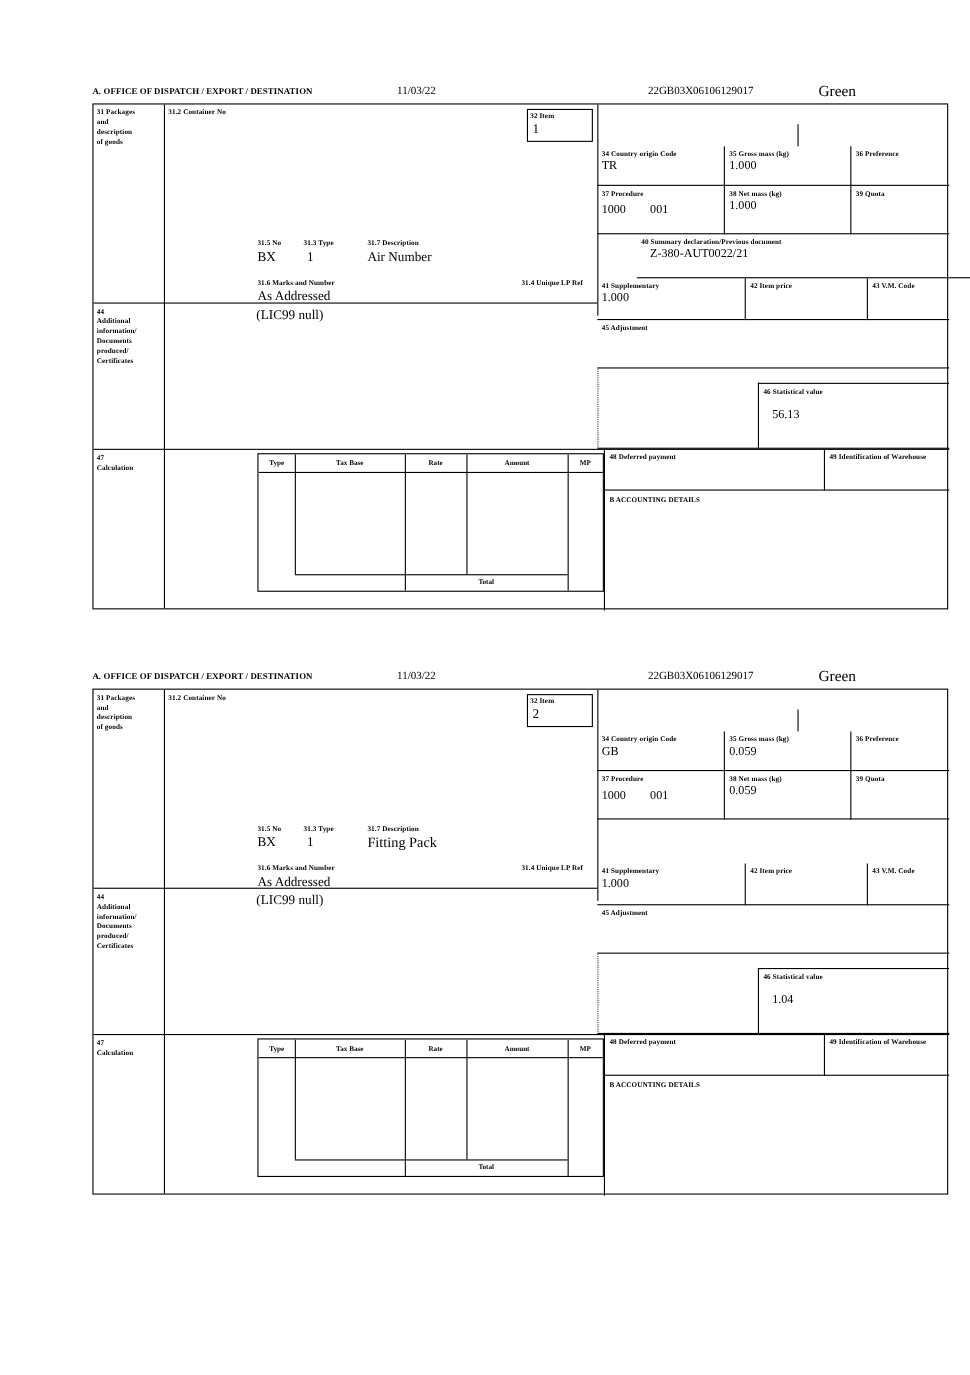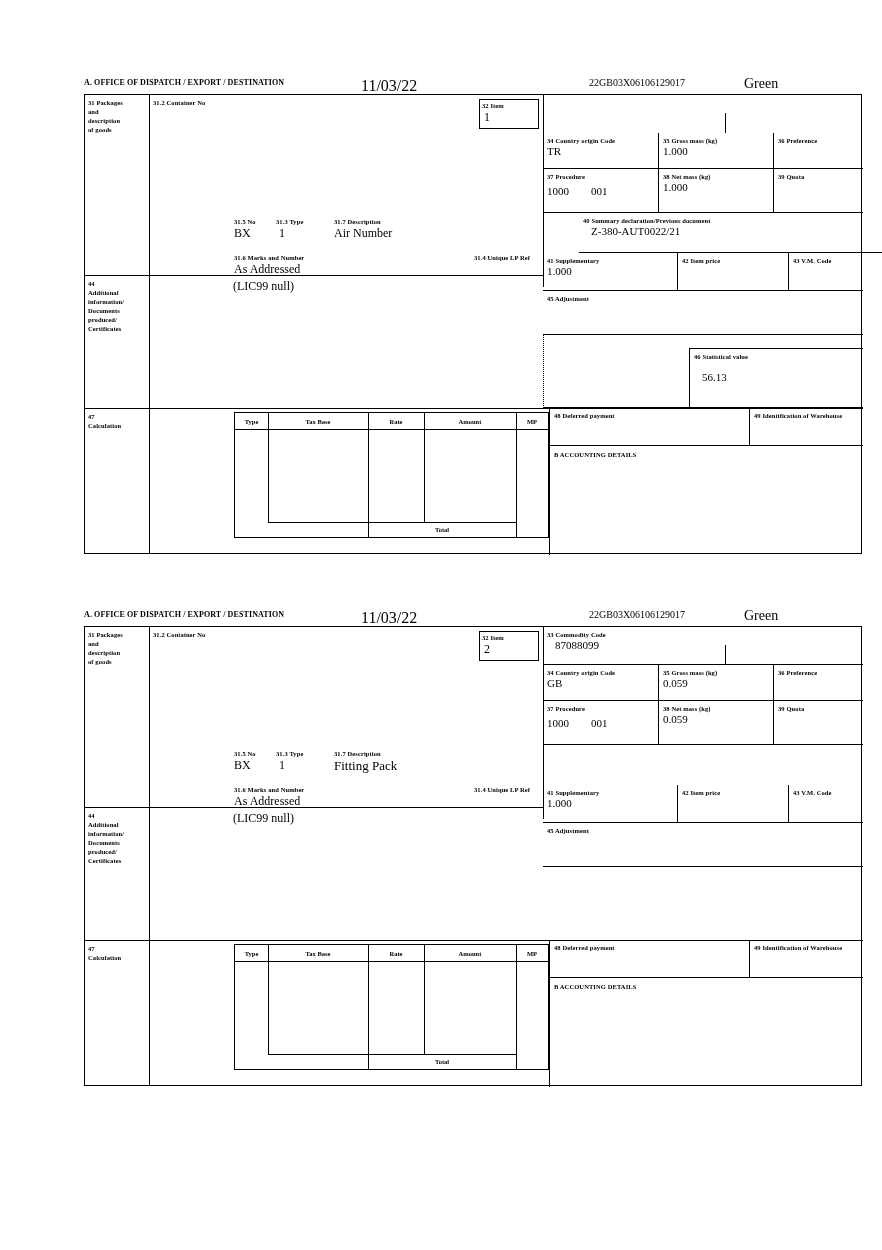--- a/index.html
+++ b/index.html
@@ -37,21 +37,21 @@
   .hdr .office {
     position: absolute;
     left: 0px;
     top: 0px;
     letter-spacing: 0.1px;
   }
   .hdr .date {
     position: absolute;
     left: 277px;
     top: -1px;
-    font-size: 16px;
+    font-size: 10px;
     font-weight: normal;
     font-family: "Liberation Serif", serif;
   }
   .hdr .mrn {
     position: absolute;
     left: 505px;
     top: -1px;
     font-size: 10px;
     font-weight: normal;
   }
@@ -310,24 +310,20 @@
         <div class="val" style="padding-left:4px;"></div>
       </div>
 
       <div class="cell" style="left:394px; top:4px; width:60px; height:30px; border:1px solid #000; padding:1px 0 0 2px;">
         <div class="lbl">32 Item</div>
         <div class="val" style="font-size:12px; padding-left:2px;">2</div>
       </div>
 
       <div class="cell bl" style="left:458px; top:0; width:0; height:192px;"></div>
 
-      <div class="cell bb" style="left:458px; top:0; width:320px; height:38px; padding:3px 0 0 4px;">
-        <div class="lbl">33 Commodity Code</div>
-        <div class="val" style="padding-left:8px;">87088099</div>
-      </div>
       <div class="cell" style="left:640px; top:18px; width:0; height:20px; border-left:1px solid #000;"></div>
 
       <div class="cell bb" style="left:458px; top:38px; width:115px; height:36px; padding:3px 0 0 4px;">
         <div class="lbl">34 Country origin Code</div>
         <div class="val">GB</div>
       </div>
       <div class="cell bb bl" style="left:573px; top:38px; width:115px; height:36px; padding:3px 0 0 4px;">
         <div class="lbl">35 Gross mass (kg)</div>
         <div class="val">0.059</div>
       </div>
@@ -364,20 +360,27 @@
       <div class="cell bb bl" style="left:703px; top:158px; width:75px; height:38px; padding:3px 0 0 4px;">
         <div class="lbl">43 V.M. Code</div>
         <div class="val"></div>
       </div>
 
       <div class="cell bb" style="left:458px; top:196px; width:320px; height:44px; padding:3px 0 0 4px;">
         <div class="lbl">45 Adjustment</div>
         <div class="val"></div>
       </div>
 
+      <div class="cell bb" style="left:458px; top:240px; width:320px; height:73px;">
+        <div class="cell dotted-l" style="left:0; top:0; width:0; height:73px;"></div>
+        <div class="cell bl" style="left:146px; top:13px; width:174px; height:60px; padding:3px 0 0 4px; border-top:1px solid #000;">
+          <div class="lbl">46 Statistical value</div>
+          <div class="val" style="padding-left:8px; padding-top:10px;">1.04</div>
+        </div>
+      </div>
 
       <div class="cell" style="left:149px; top:122px; width:310px; height:28px;">
         <div class="lbl" style="position:absolute; left:0; top:0;">31.5 No</div>
         <div class="lbl" style="position:absolute; left:42px; top:0;">31.3 Type</div>
         <div class="lbl" style="position:absolute; left:100px; top:0;">31.7 Description</div>
         <div class="val" style="position:absolute; left:0; top:9px; font-size:12px;">BX</div>
         <div class="val" style="position:absolute; left:45px; top:9px; font-size:12px;">1</div>
         <div class="val" style="position:absolute; left:100px; top:9px; font-size:13px;">Fitting Pack</div>
       </div>
 

